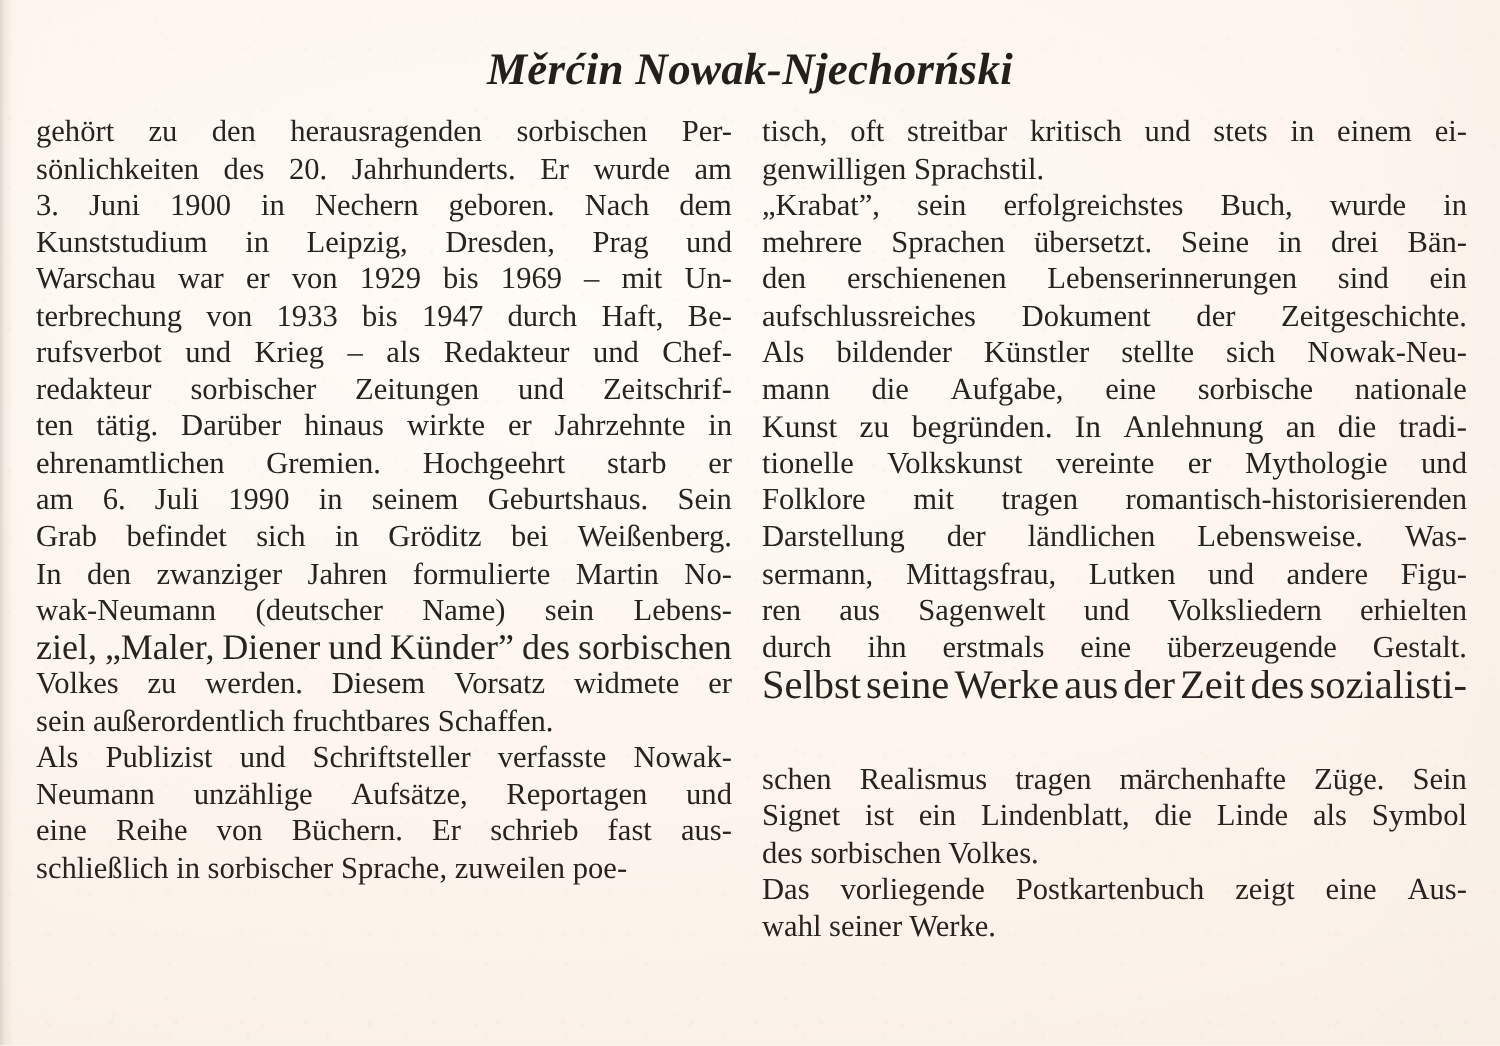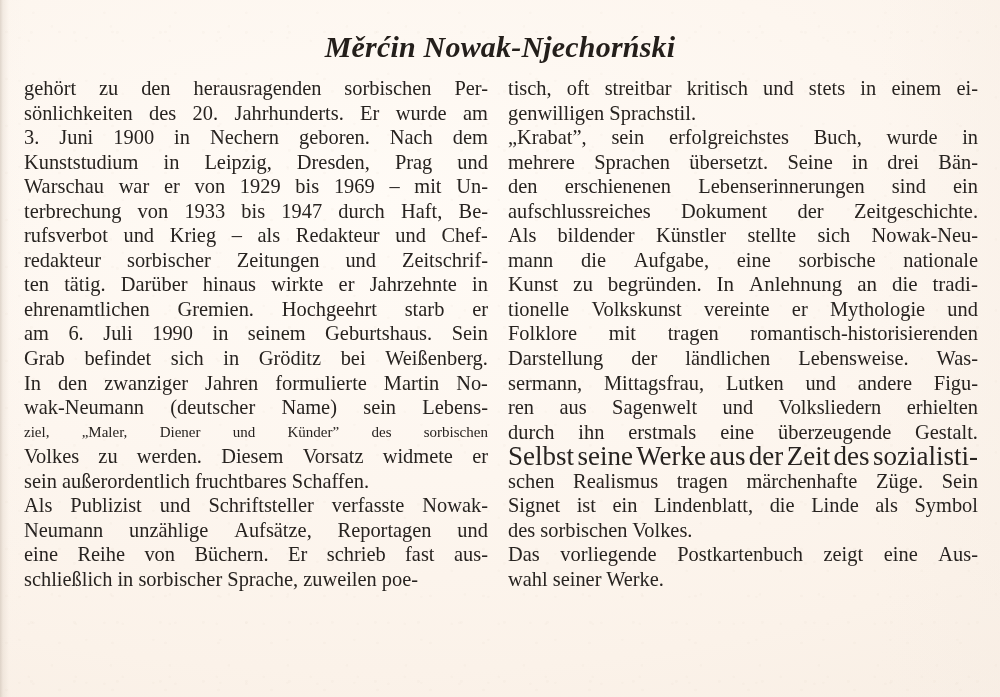--- a/index.html
+++ b/index.html
@@ -225,21 +225,21 @@
         <span>Martin</span>
         <span>No-</span>
       </div>
       <div class="line just" style="font-size: 20.4px;">
         <span>wak-Neumann</span>
         <span>(deutscher</span>
         <span>Name)</span>
         <span>sein</span>
         <span>Lebens-</span>
       </div>
-      <div class="line just" style="font-size: 15px;">
+      <div class="line just" style="font-size: 24px;">
         <span>ziel,</span>
         <span>„Maler,</span>
         <span>Diener</span>
         <span>und</span>
         <span>Künder”</span>
         <span>des</span>
         <span>sorbischen</span>
       </div>
       <div class="line just" style="font-size: 20.4px;">
         <span>Volkes</span>
@@ -396,21 +396,21 @@
       <div class="line just" style="font-size: 27px;">
         <span>Selbst</span>
         <span>seine</span>
         <span>Werke</span>
         <span>aus</span>
         <span>der</span>
         <span>Zeit</span>
         <span>des</span>
         <span>sozialisti-</span>
       </div>
-      <div class="line just" style="font-size: 20.4px;">
+      <div class="line just" style="font-size: 20.4px; margin-top: 39px;">
         <span>schen</span>
         <span>Realismus</span>
         <span>tragen</span>
         <span>märchenhafte</span>
         <span>Züge.</span>
         <span>Sein</span>
       </div>
       <div class="line just" style="font-size: 20.4px;">
         <span>Signet</span>
         <span>ist</span>

